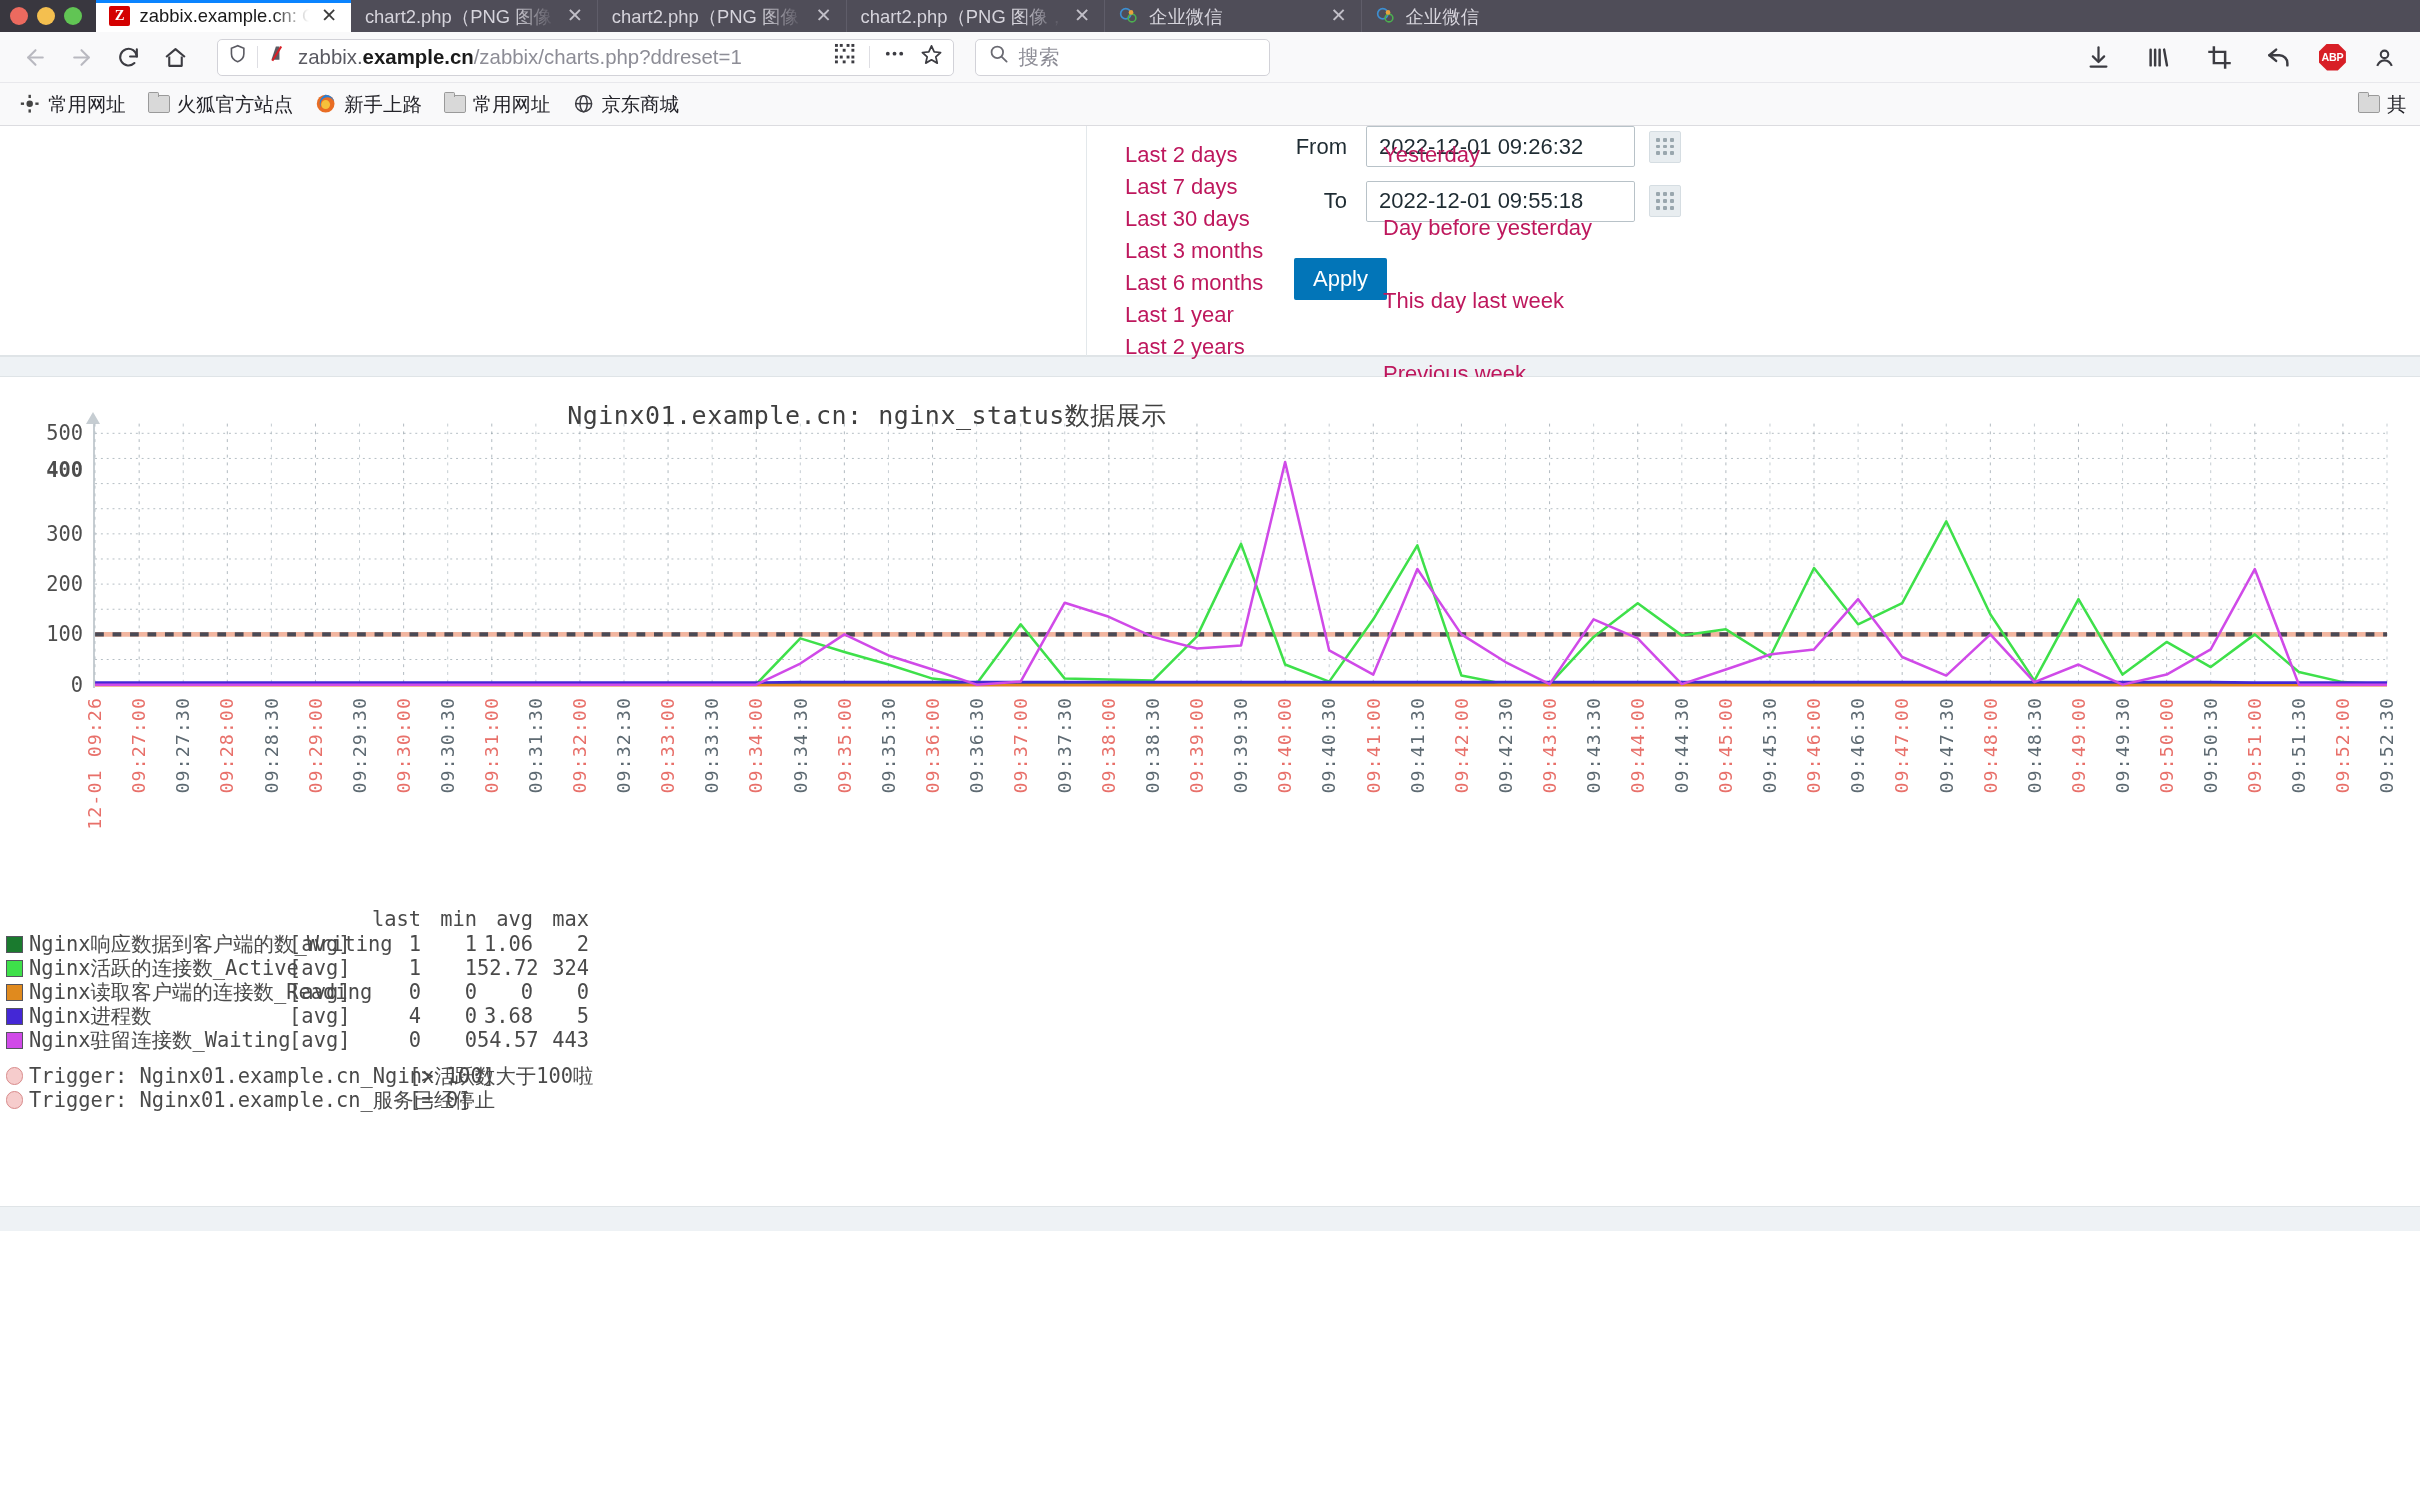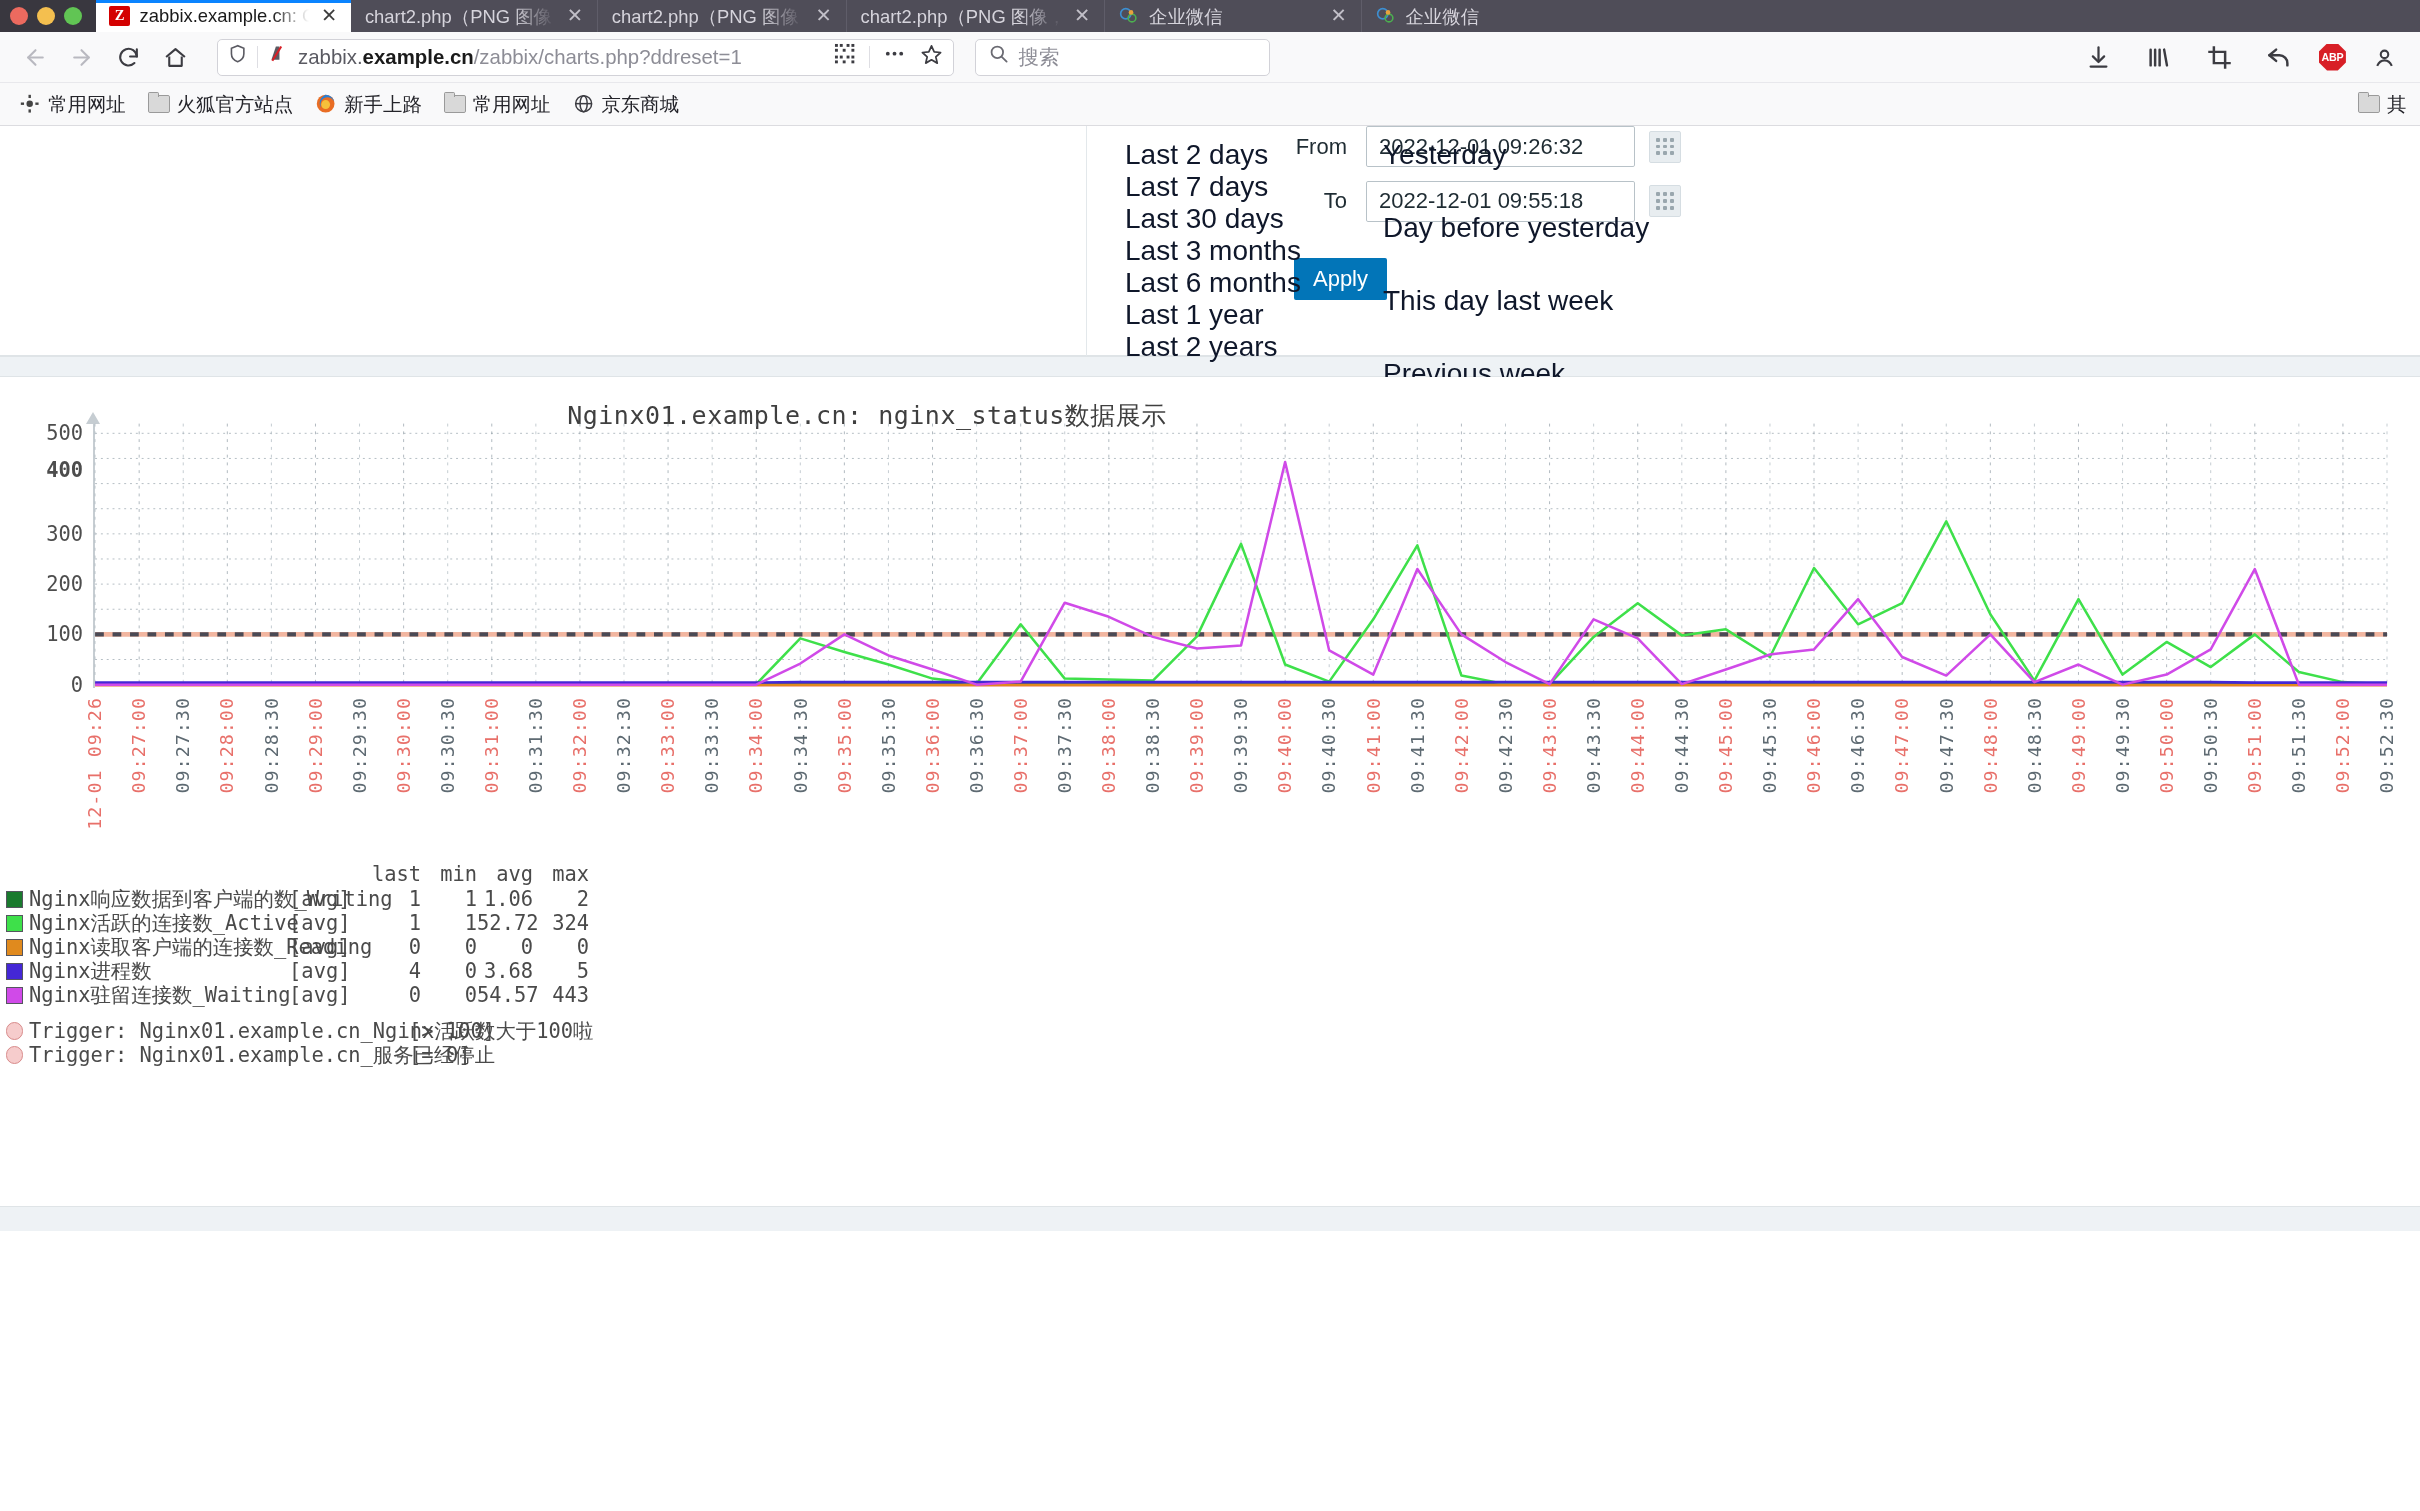--- a/index.html
+++ b/index.html
@@ -227,22 +227,22 @@
 
   .quickranges {
     position: absolute; left: 1097px; top: 12.6px;
     display: flex; gap: 0;
   }
   .qr-col { display: flex; flex-direction: column; }
   .qr-col.c1 { width: 258px; }
   .qr-col.c2 { width: 305px; gap: 41px; }
   .qr-col.c3 { width: 388px; }
   .qr-link {
-    color: #0f172a;
-    font-size: 28px;
+    color: #be185d;
+    font-size: 22px;
     line-height: 32px;
     height: 32px;
     text-decoration: none;
     white-space: nowrap;
     padding-left: 28px;
   }
 
   .band {
     height: 21.3px;
     background: #eef2f5;
@@ -301,21 +301,21 @@
 
   
   .legend {
     position: absolute;
     left: 0; top: 485px;
     width: 970px;
     font-family: "DejaVu Sans Mono", monospace;
     font-size: 20.4px;
     color: #4a4a4a;
   }
-  .lg-head { display: flex; height: 25px; }
+  .lg-head { display: flex; height: 25px; margin-top: 45px; }
   .lg-row { display: flex; align-items: center; height: 24px; }
   .lg-sw { width: 17.5px; height: 17.5px; flex: none; margin: 0 5.8px 0 5.8px; border: 1px solid #55555f; }
   .lg-name { width: 260px; flex: none; white-space: nowrap; }
   .lg-agg { width: 76px; flex: none; }
   .lg-num { width: 56px; flex: none; text-align: right; }
   .lg-head .lg-name, .lg-head .lg-agg { }
   .lg-head span { color: #4a4a4a; }
 
   .trig-row { display: flex; align-items: center; height: 24px; }
   .trig-ico {

